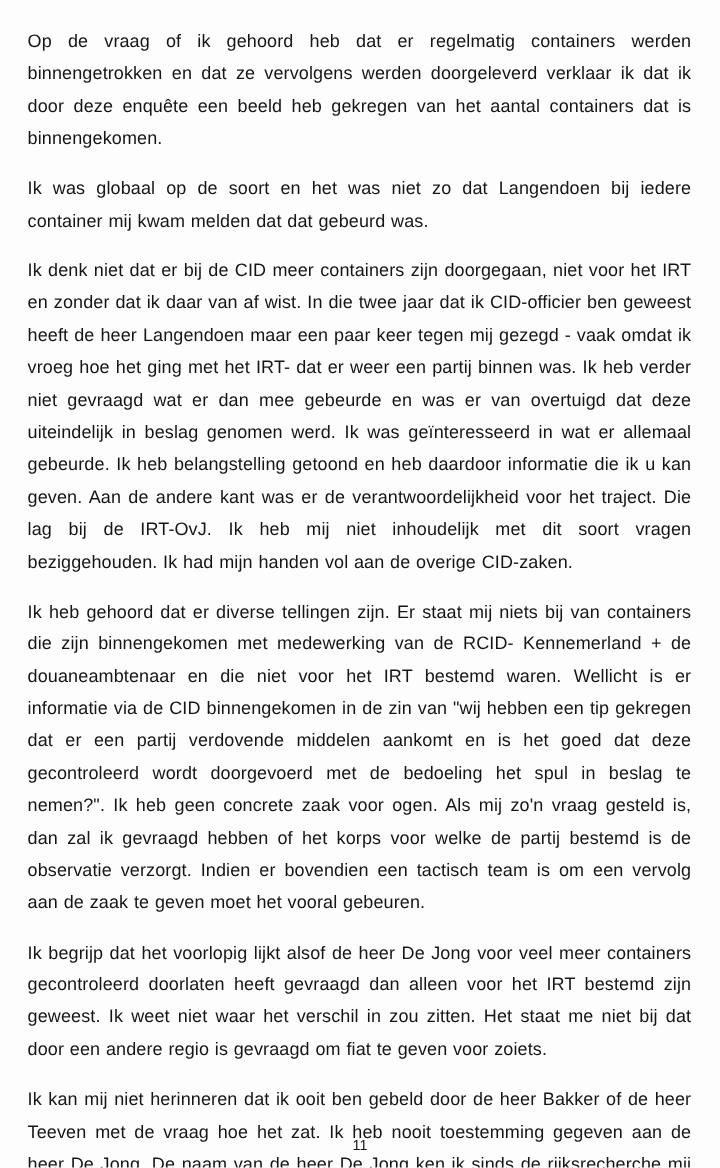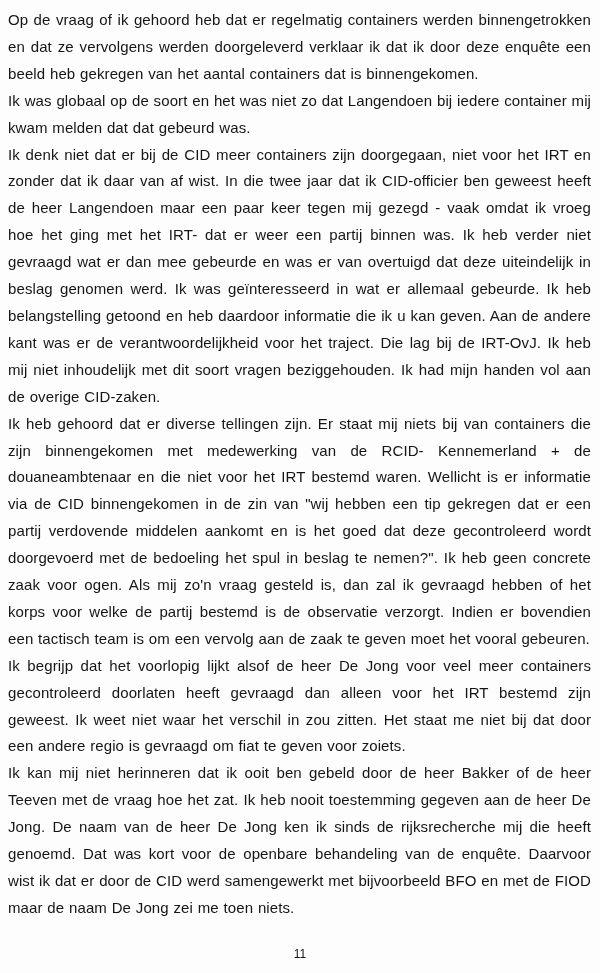--- a/index.html
+++ b/index.html
@@ -15,21 +15,21 @@
   .page {
     position: relative;
     width: 600px;
     height: 973px;
     box-sizing: border-box;
     padding: 7px 9px 0 8px;
     color: #151515;
     overflow: hidden;
   }
   .page p {
-    margin: 0;
+    margin: 15px;
     font-size: 15px;
     line-height: 26.9px;
     text-align: justify;
     letter-spacing: 0.1px;
     word-spacing: 0.5px;
   }
   .page-number {
     position: absolute;
     bottom: 12px;
     left: 0;

